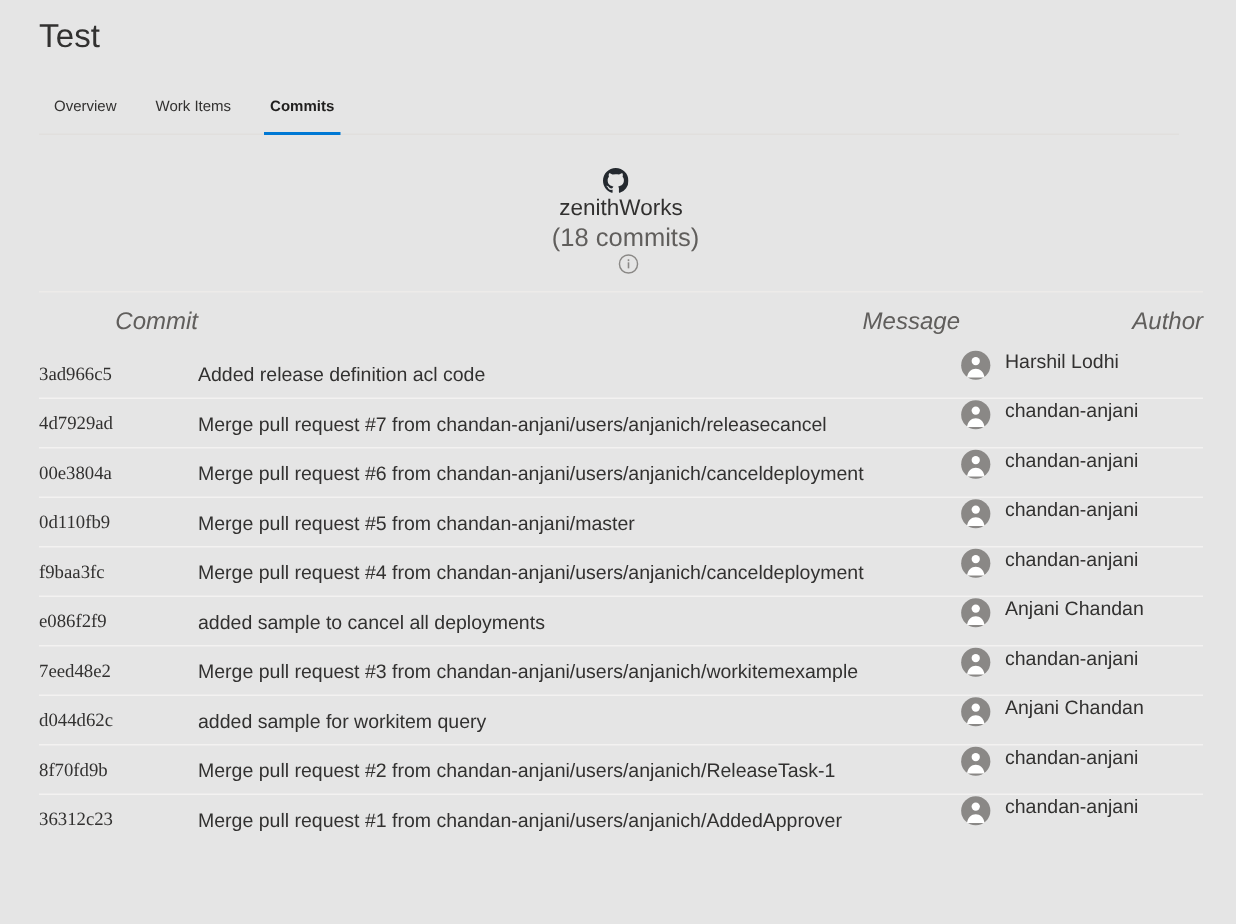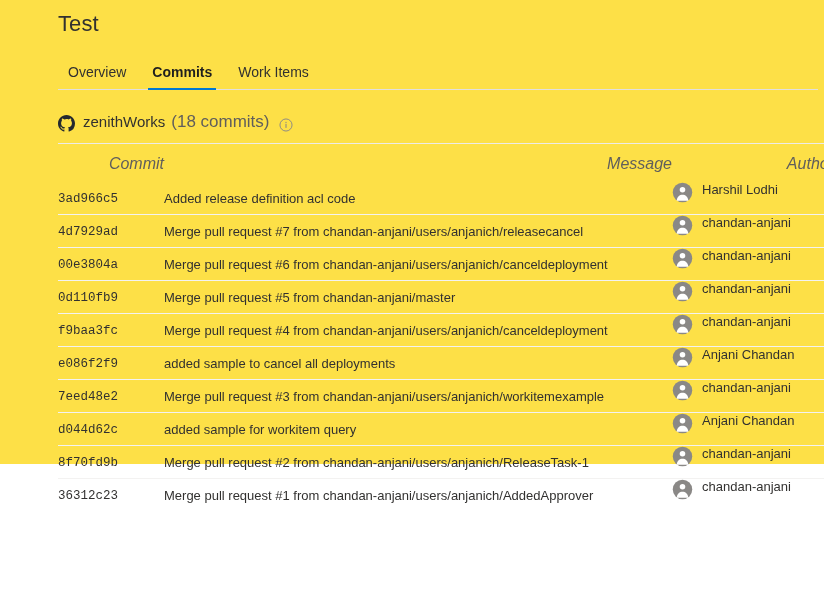--- a/index.html
+++ b/index.html
@@ -10,23 +10,22 @@
     height: 616px;
     background: #ffffff;
     font-family: "Liberation Sans", sans-serif;
     color: #201f1e;
     overflow: hidden;
   }
 
   #page {
     position: relative;
     width: 824px;
-    height: 464px;
-    background: #fde047;
-    padding-left: 32px;
+    height: 616px;
+    background: #e5e5e5;
   }
 
   
   .header {
     padding: 10px 0 0 26px;
   }
   .page-title {
     font-size: 22px;
     font-weight: 400;
     color: #323130;
@@ -60,21 +59,21 @@
   .tabs {
     position: relative;
     margin: 18px 0 0 26px;
     width: 760px;
     height: 34px;
     display: flex;
     align-items: flex-end;
     border-bottom: 1px solid #e1dfdd;
   }
   .tab {
-    font-size: 14px;
+    font-size: 10px;
     color: #323130;
     padding: 0 10px 8px 10px;
     margin-right: 6px;
     line-height: 18px;
     cursor: pointer;
     position: relative;
     white-space: nowrap;
   }
   .tab.active {
     font-weight: 700;
@@ -88,23 +87,24 @@
     bottom: -1px;
     height: 2px;
     background: #0078d4;
   }
 
   
   .repo-header {
     margin: 22px 0 0 26px;
     width: 776px;
     display: flex;
-    align-items: flex-end;
+    align-items: center;
     padding-bottom: 11px;
     border-bottom: 1px solid #edebe9;
+    flex-direction: column;
   }
   .repo-logo {
     width: 17px;
     height: 17px;
     margin-right: 8px;
     flex: 0 0 auto;
     display: inline-flex;
   }
   .repo-name {
     font-size: 15px;
@@ -154,21 +154,21 @@
     text-overflow: ellipsis;
   }
   .commits-table tbody tr:first-child td {
     border-top: none;
   }
   .col-commit { width: 106px; }
   .col-message { width: 508px; }
   .col-author { width: 162px; }
 
   .hash {
-    font-family: Liberation Mono, monospace;
+    font-family: Liberation Serif, serif;
     font-size: 12.5px;
     color: #323130;
     cursor: pointer;
   }
   .msg {
     font-size: 13px;
     color: #323130;
   }
   .author-cell {
     display: flex;
@@ -193,22 +193,22 @@
 <body>
 
 <div id="page">
 
   <div class="header">
     <div class="page-title">Test</div>
   </div>
 
   <div class="tabs">
     <div class="tab">Overview</div>
+    <div class="tab">Work Items</div>
     <div class="tab active">Commits</div>
-    <div class="tab">Work Items</div>
   </div>
 
   <div class="repo-header">
     <span class="repo-logo">
       <svg width="17" height="17" viewBox="0 0 16 16" xmlns="http://www.w3.org/2000/svg">
         <path fill="#24292f" d="M8 0C3.58 0 0 3.58 0 8c0 3.54 2.29 6.53 5.47 7.59.4.07.55-.17.55-.38
           0-.19-.01-.82-.01-1.49-2.01.37-2.53-.49-2.69-.94-.09-.23-.48-.94-.82-1.13-.28-.15-.68-.52-.01-.53.63-.01
           1.08.58 1.23.82.72 1.21 1.87.87 2.33.66.07-.52.28-.87.51-1.07-1.78-.2-3.64-.89-3.64-3.95
           0-.87.31-1.59.82-2.15-.08-.2-.36-1.02.08-2.12 0 0 .67-.21 2.2.82a7.42 7.42 0 0 1 2-.27c.68 0
           1.36.09 2 .27 1.53-1.04 2.2-.82 2.2-.82.44 1.1.16 1.92.08 2.12.51.56.82 1.27.82 2.15 0

